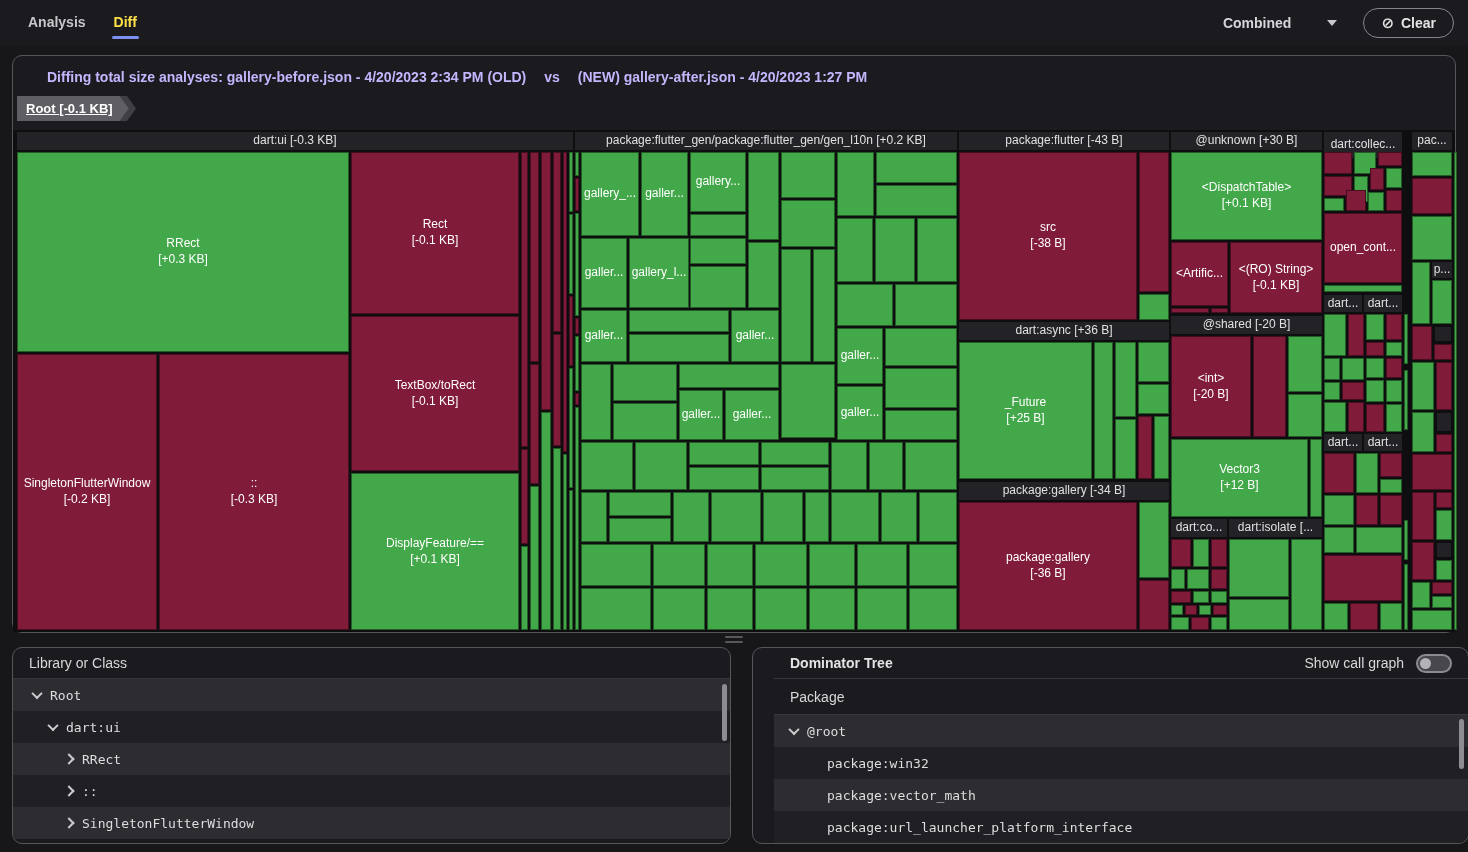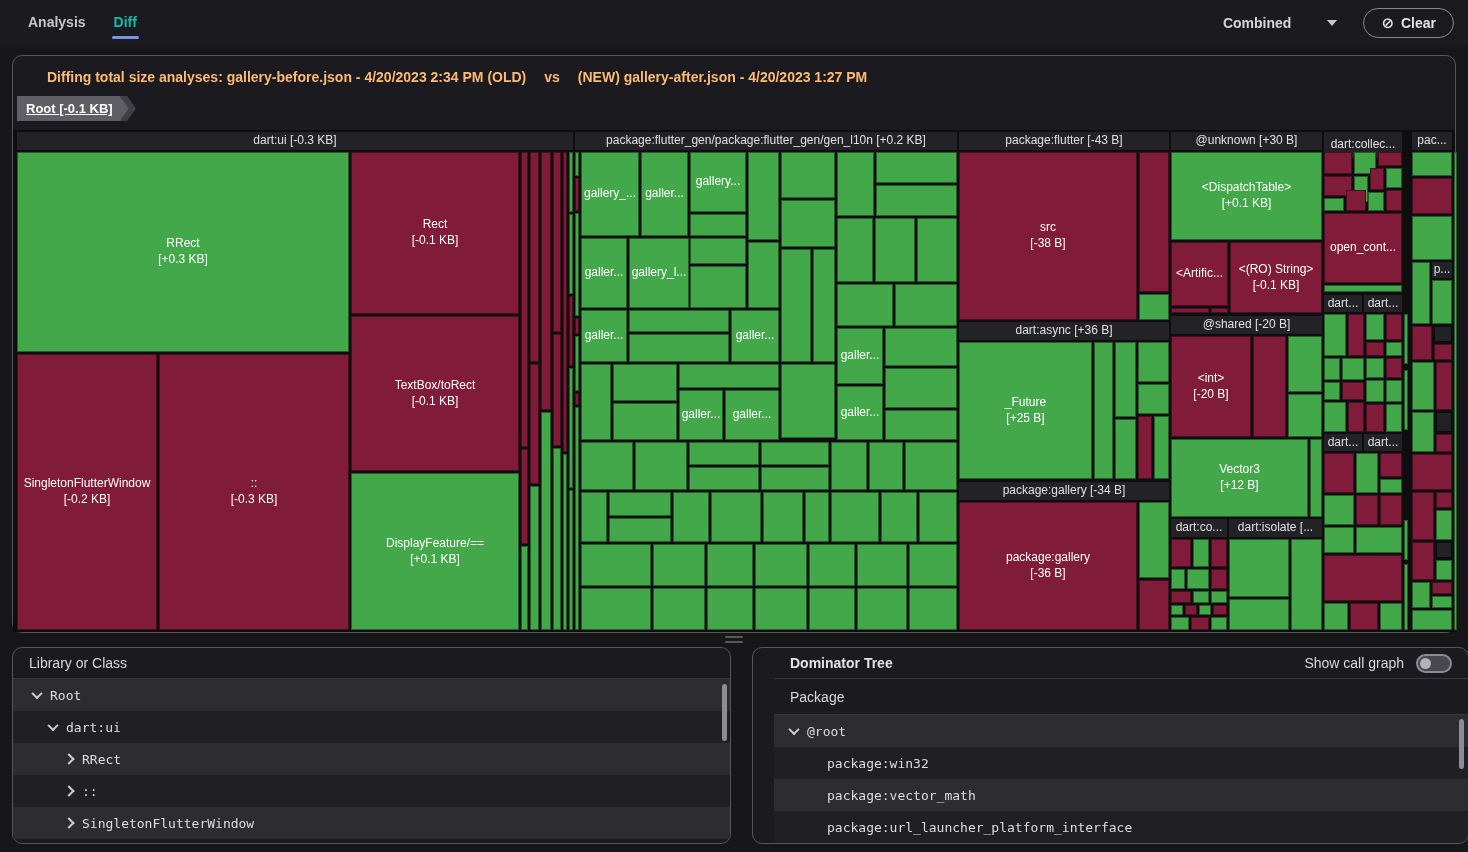--- a/index.html
+++ b/index.html
@@ -5,41 +5,41 @@
   * { margin:0; padding:0; box-sizing:border-box; }
   html,body { background:#131316; }
   .page { position:relative; width:1468px; height:852px; overflow:hidden;
           background:#17171a; font-family:"Liberation Sans", sans-serif; color:#ddd; }
 
   
   .topbar { position:absolute; left:0; top:0; width:1468px; height:46px;
             display:flex; align-items:center; padding:0 14px; background:#1b1b1f; }
   .tab { position:relative; padding:12px 10px 14px; font-size:14px; font-weight:bold;
          color:#c7c7cb; cursor:pointer; margin:0 4px; }
-  .tab.active { color:#14b8a6; }
+  .tab.active { color:#fde047; }
   .tab.active::after { content:""; position:absolute; left:8px; right:8px; bottom:5px;
          height:3px; border-radius:2px; background:#7d90f0; }
   .topbar-spacer { flex:1; }
   .combined { display:flex; align-items:center; gap:36px; margin-right:26px;
               font-size:14px; font-weight:bold; color:#d6d6da; cursor:pointer; }
   .caret-down { width:0; height:0; border-left:5px solid transparent;
                 border-right:5px solid transparent; border-top:6px solid #c9c9cd; }
   .clear-btn { display:flex; align-items:center; gap:7px; height:30px; padding:0 17px;
                border:1px solid #85858b; border-radius:16px; font-size:14px; font-weight:bold;
                color:#e4e4e6; cursor:pointer; font-family:"Liberation Sans","DejaVu Sans",sans-serif; }
   .clear-btn .glyph { font-size:15px; font-family:"DejaVu Sans",sans-serif; }
 
   
   .card { position:absolute; background:#1b1b1f; border:1px solid #55555c; border-radius:10px; }
   #main-card   { left:12px; top:55px;  width:1444px; height:578px; }
   #left-card   { left:12px; top:647px; width:719px;  height:197px; overflow:hidden; }
   #right-card  { left:752px; top:647px; width:717px; height:197px; overflow:hidden;padding-left:21px; }
 
   .diff-title { display:flex; gap:18px; padding:13px 0 0 34px; font-size:14px;
-                font-weight:bold; color:#fdba74; white-space:nowrap; }
+                font-weight:bold; color:#c4b5fd; white-space:nowrap; }
 
   
   .crumb-wrap { position:absolute; left:4px; top:40px; height:25px; }
   .crumb-shadow { position:absolute; left:0; top:0; height:25px; background:#3f3f45;
                   clip-path:polygon(0 0,calc(100% - 9px) 0,100% 50%,calc(100% - 9px) 100%,0 100%); }
   .crumb { position:absolute; left:0; top:0; height:25px; display:flex; align-items:center;
            padding:0 16px 0 9px; background:#5e5e64; color:#fff; font-size:13px; font-weight:bold;
            text-decoration:underline; white-space:nowrap; cursor:pointer;
            clip-path:polygon(0 0,calc(100% - 9px) 0,100% 50%,calc(100% - 9px) 100%,0 100%); }
 

